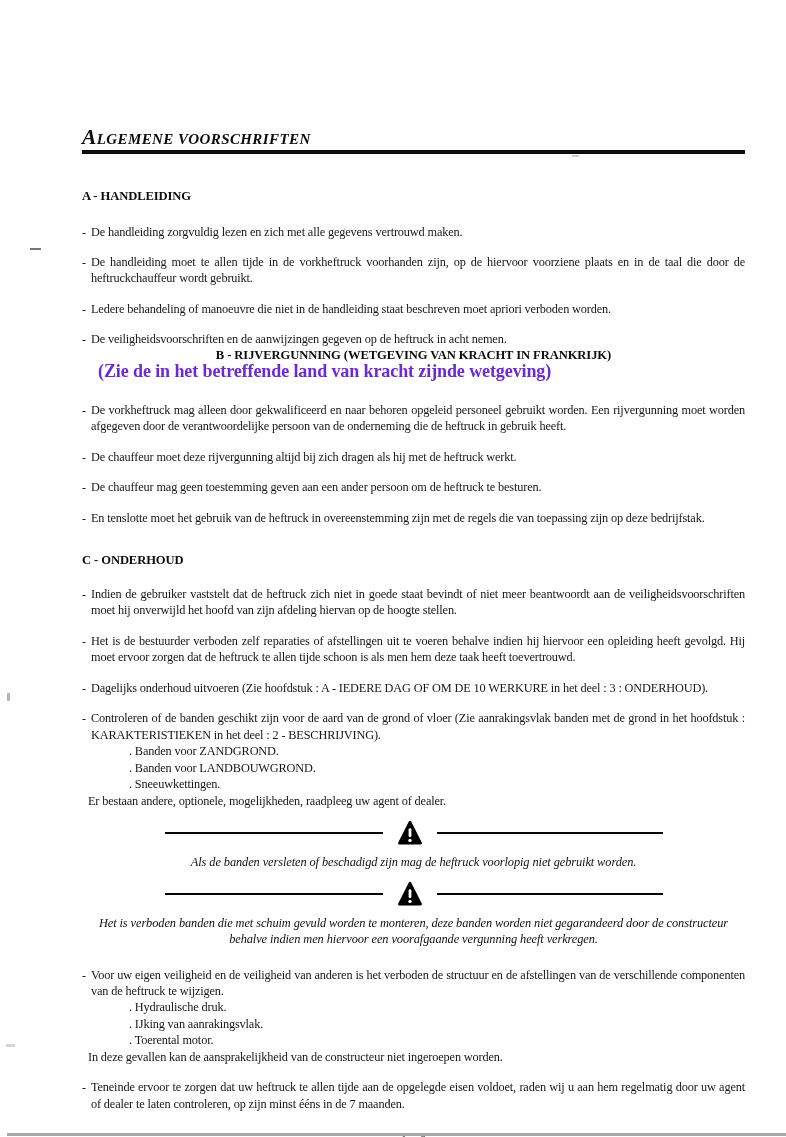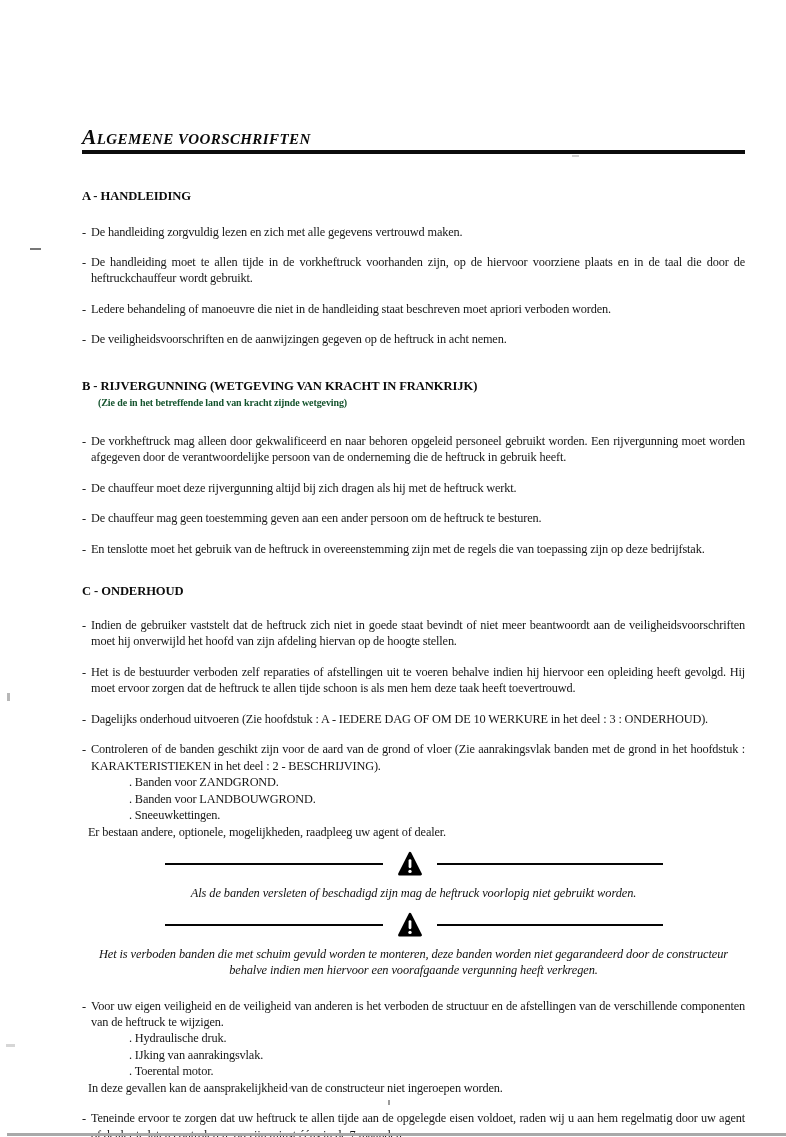--- a/index.html
+++ b/index.html
@@ -26,22 +26,22 @@
   }
   .doc-title::first-letter { font-size:21.5px; }
   .title-rule { margin-top:1px; height:3.5px; background:#0c0c0c; width:100%; }
 
   
   .sec-heading {
     font-weight:bold; font-size:12.6px; letter-spacing:-0.1px;
     color:#0c0c0c; line-height:15px;
   }
   .sec-subheading {
-    font-weight:bold; font-size:10px; letter-spacing:-0.1px;
-    color:#14532d; line-height:17px; padding-left:16px;
+    font-weight:bold; font-size:18px; letter-spacing:-0.1px;
+    color:#6d28d9; line-height:17px; padding-left:16px;
   }
 
   
   .list { font-size:12.3px; line-height:16.45px; letter-spacing:-0.15px; }
   .b {
     position:relative; padding-left:9px; text-align:justify;margin-top:14px;
   }
   .b::before { content:"-"; position:absolute; left:0; top:0; }
   .si { padding-left:47px; text-align:left; }
   .nt { padding-left:6px; text-align:left; }
@@ -87,21 +87,21 @@
     <div class="title-rule"></div>
 
     <div class="sec-heading" style="margin-top:35px;">A - HANDLEIDING</div>
     <div class="list" style="margin-top:20px;">
       <div class="b">De handleiding zorgvuldig lezen en zich met alle gegevens vertrouwd maken.</div>
       <div class="b">De handleiding moet te allen tijde in de vorkheftruck voorhanden zijn, op de hiervoor voorziene plaats en in de taal die door de heftruckchauffeur wordt gebruikt.</div>
       <div class="b">Ledere behandeling of manoeuvre die niet in de handleiding staat beschreven moet apriori verboden worden.</div>
       <div class="b">De veiligheidsvoorschriften en de aanwijzingen gegeven op de heftruck in acht nemen.</div>
     </div>
 
-    <div class="sec-heading" style="margin-top:31px;">B - RIJVERGUNNING (WETGEVING VAN KRACHT IN FRANKRIJK)</div>
+    <div class="sec-heading" style="text-align:center;">B - RIJVERGUNNING (WETGEVING VAN KRACHT IN FRANKRIJK)</div>
     <div class="sec-subheading">(Zie de in het betreffende land van kracht zijnde wetgeving)</div>
     <div class="list" style="margin-top:22px;">
       <div class="b">De vorkheftruck mag alleen door gekwalificeerd en naar behoren opgeleid personeel gebruikt worden. Een rijvergunning moet worden afgegeven door de verantwoordelijke persoon van de onderneming die de heftruck in gebruik heeft.</div>
       <div class="b">De chauffeur moet deze rijvergunning altijd bij zich dragen als hij met de heftruck werkt.</div>
       <div class="b">De chauffeur mag geen toestemming geven aan een ander persoon om de heftruck te besturen.</div>
       <div class="b">En tenslotte moet het gebruik van de heftruck in overeenstemming zijn met de regels die van toepassing zijn op deze bedrijfstak.</div>
     </div>
 
     <div class="sec-heading" style="margin-top:27px;">C - ONDERHOUD</div>
     <div class="list" style="margin-top:18px;">

